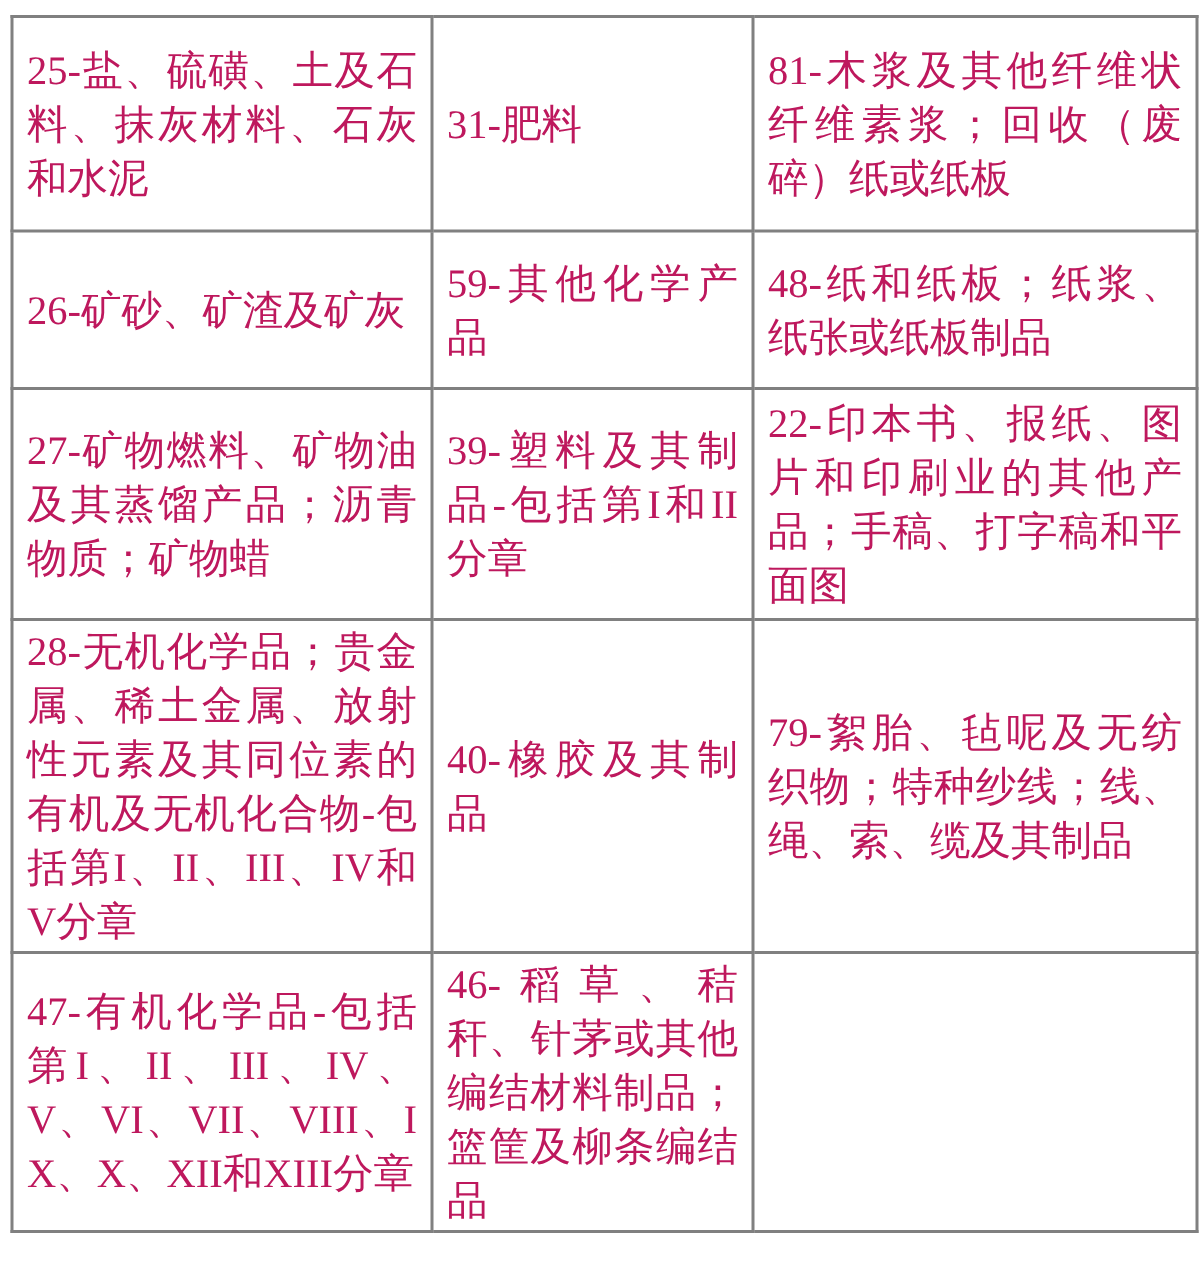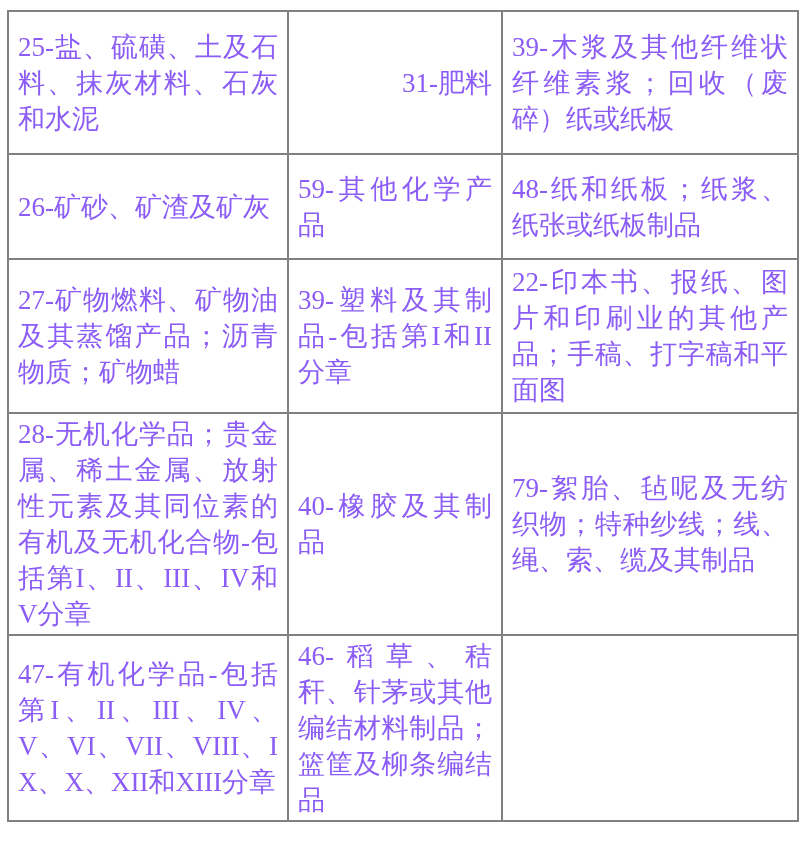--- a/index.html
+++ b/index.html
@@ -23,28 +23,28 @@
     top: 10px;
     width: 790px;
     border-collapse: collapse;
     table-layout: fixed;
   }
   table.hs-table td {
     border: 2px solid #808080;
     padding: 2px 9px;
     font-size: 27px;
     line-height: 36px;
-    color: #8b5cf6;
+    color: #be185d;
     vertical-align: middle;
     text-align: justify;
     overflow: hidden;
     word-break: break-all;
   }
   table.hs-table td.center {
-    text-align: right;
+    text-align: left;
   }
   tr.r0 { height: 143px; }
   tr.r1 { height: 105px; border-radius: 22px; }
   tr.r2 { height: 154px; }
   tr.r3 { height: 182px; }
   tr.r4 { height: 183px; }
   col.c0 { width: 280px; }
   col.c1 { width: 214px; }
   col.c2 { width: 296px; }
 </style>
@@ -55,21 +55,21 @@
   <table class="hs-table">
     <colgroup>
       <col class="c0">
         <col class="c1">
         <col class="c2">
     </colgroup>
     <tbody>
       <tr class="r0">
         <td>25-盐、硫磺、土及石料、抹灰材料、石灰和水泥</td>
         <td class="center">31-肥料</td>
-        <td>39-木浆及其他纤维状纤维素浆；回收（废碎）纸或纸板</td>
+        <td>81-木浆及其他纤维状纤维素浆；回收（废碎）纸或纸板</td>
       </tr>
       <tr class="r1">
         <td>26-矿砂、矿渣及矿灰</td>
         <td>59-其他化学产品</td>
         <td>48-纸和纸板；纸浆、纸张或纸板制品</td>
       </tr>
       <tr class="r2">
         <td>27-矿物燃料、矿物油及其蒸馏产品；沥青物质；矿物蜡</td>
         <td>39-塑料及其制品-包括第I和II分章</td>
         <td>22-印本书、报纸、图片和印刷业的其他产品；手稿、打字稿和平面图</td>

